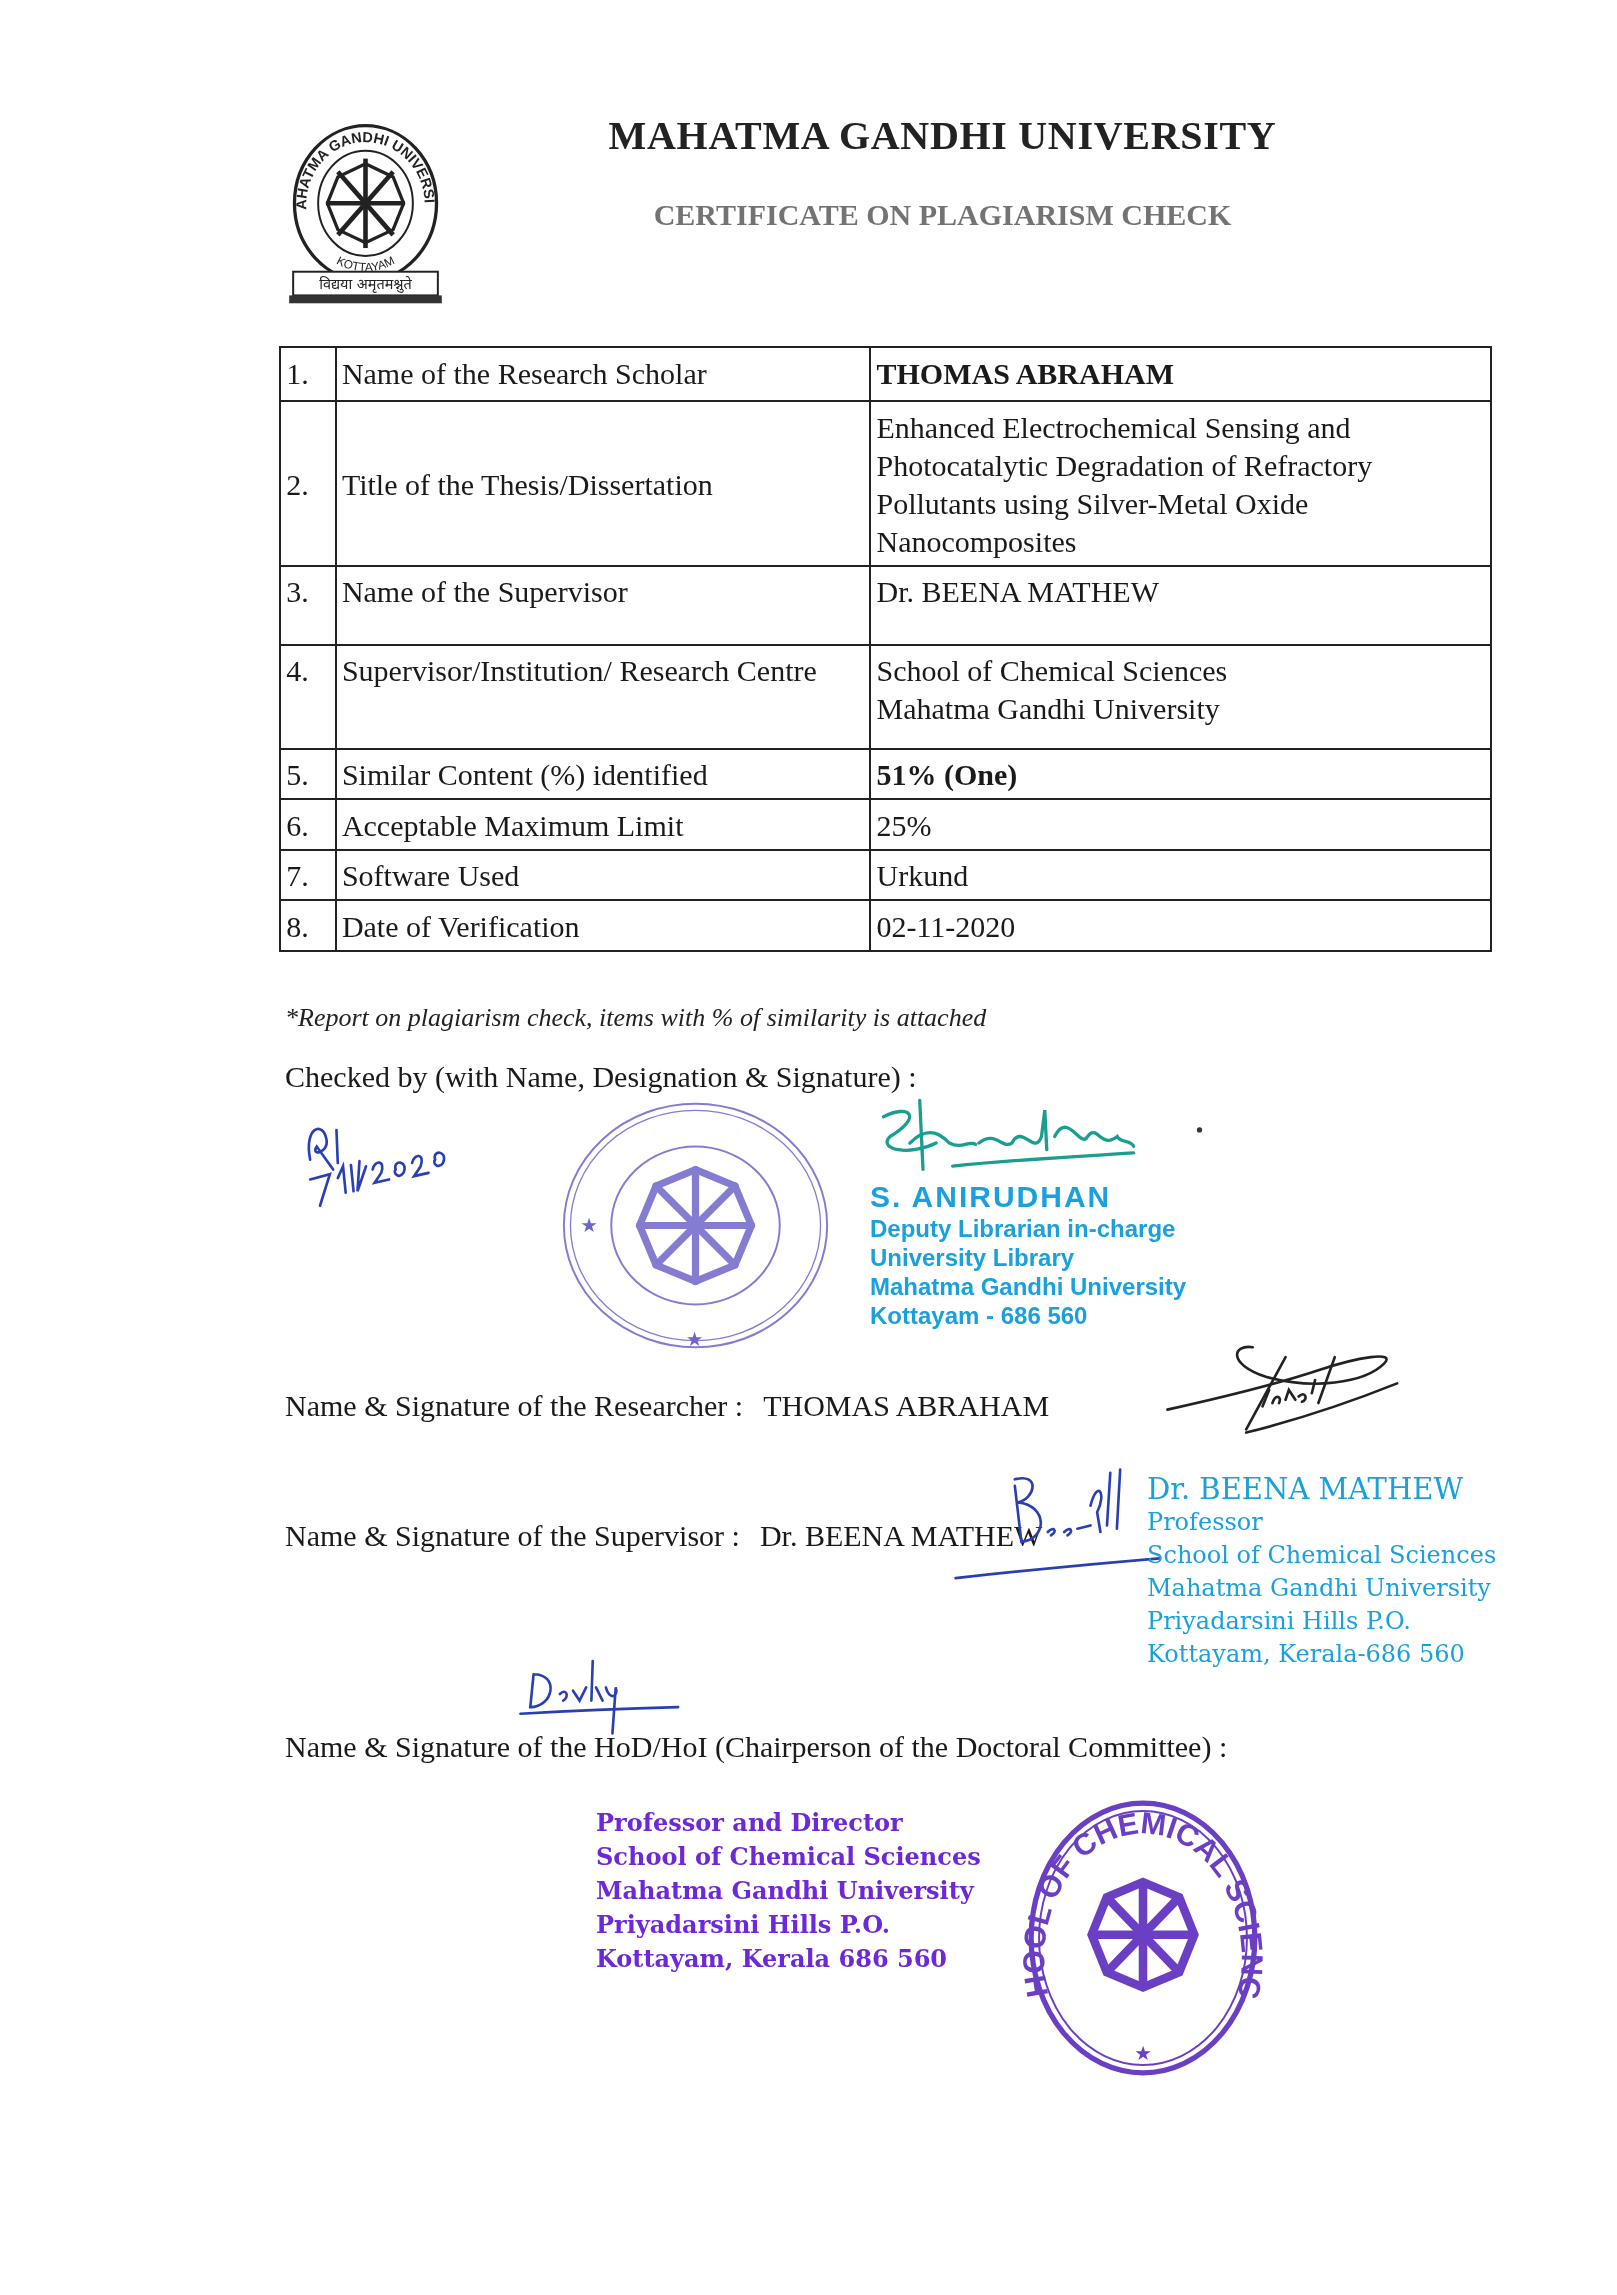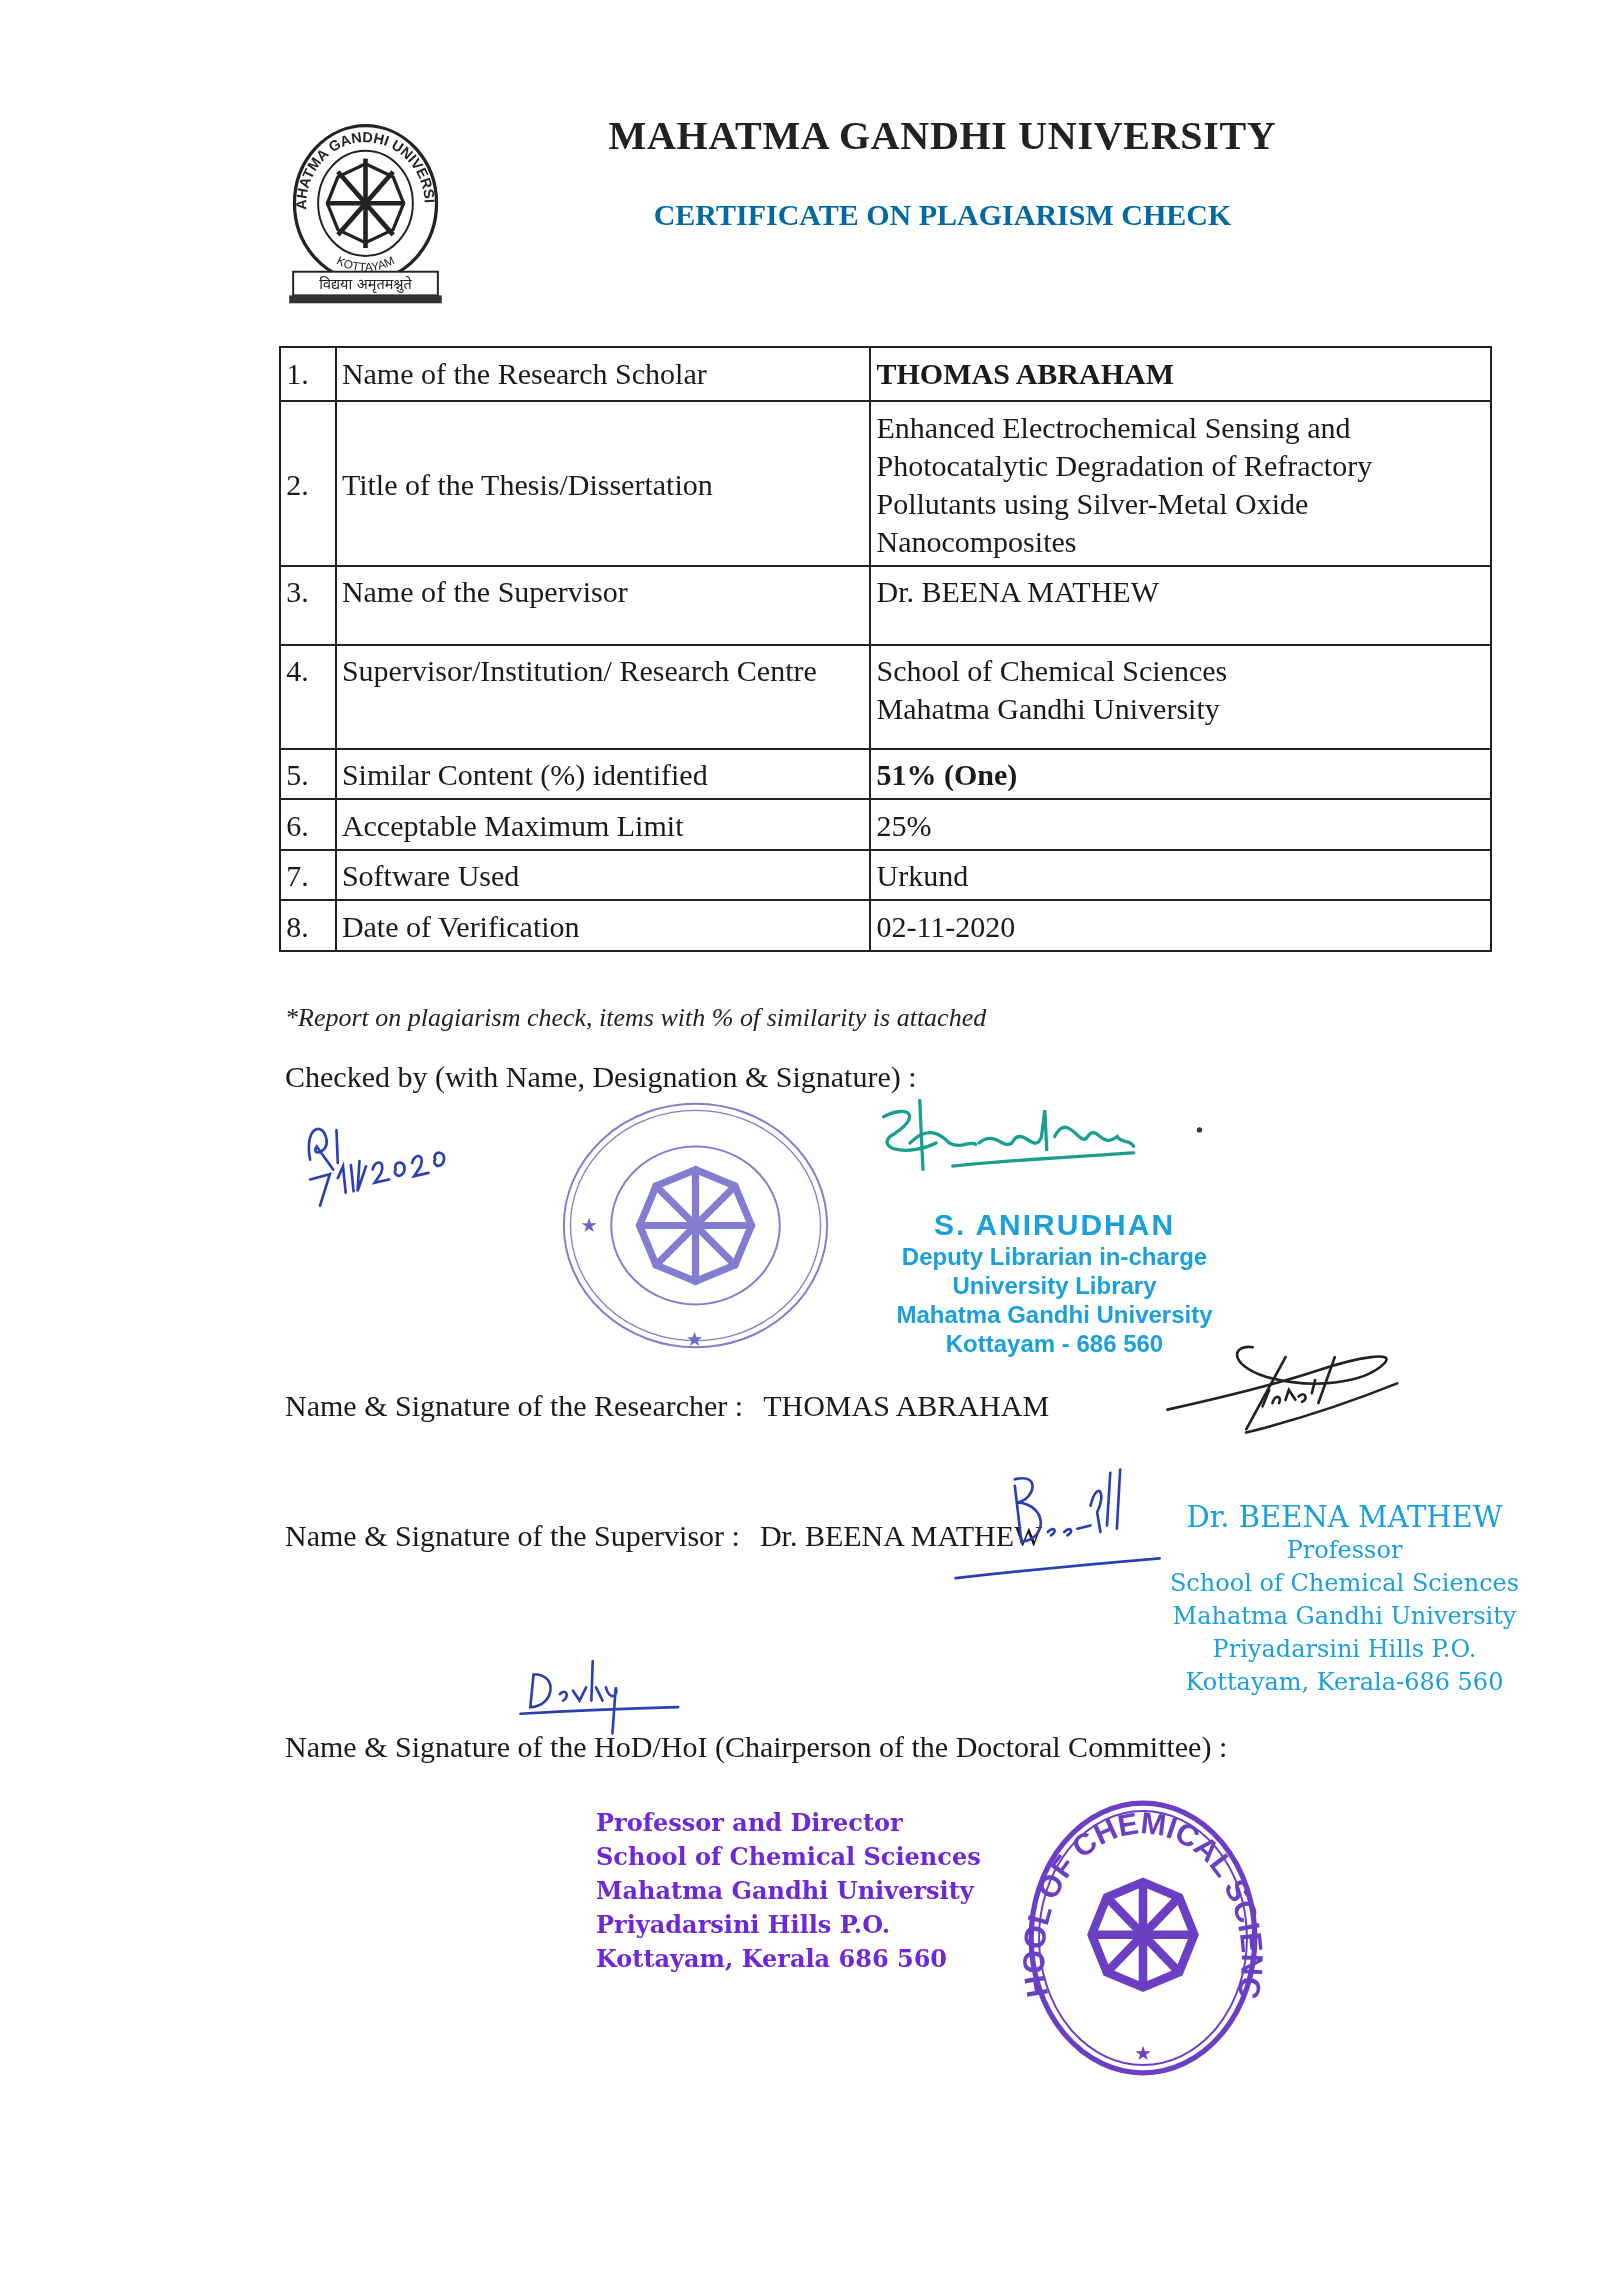--- a/index.html
+++ b/index.html
@@ -5,41 +5,41 @@
   html, body { margin: 0; padding: 0; background: #ffffff; }
   body { width: 1617px; height: 2295px; position: relative; overflow: hidden;
          font-family: "Liberation Serif", "DejaVu Serif", serif; color: #1a1a1a; }
   .abs { position: absolute; }
 
   
   .logo { left: 280px; top: 119px; width: 171px; height: 191px; }
   .uni-title { left: 448px; top: 112px; width: 989px; text-align: center;
                font-size: 40px; font-weight: bold; letter-spacing: 0.7px; color: #222; }
   .cert-title { left: 448px; top: 198px; width: 989px; text-align: center;
-                font-size: 30px; font-weight: bold; color: #0369a1; }
+                font-size: 30px; font-weight: bold; color: #737373; }
 
   
   table.details { position: absolute; left: 279px; top: 346px; width: 1213px;
                   border-collapse: collapse; font-size: 30px; }
   table.details td { border: 2px solid #222; vertical-align: top; padding: 6.6px 5.3px 4px 5.3px;
                      line-height: 38px; }
   td.num { width: 43px; }
   td.label { width: 522px; }
   td.val { }
   td.bold { font-weight: bold; }
 
   .note { left: 285px; top: 1003px; font-size: 26px; font-style: italic; color: #222; }
   .checked { left: 285px; top: 1060px; font-size: 30px; }
   .line-researcher { left: 285px; top: 1389px; font-size: 30px; }
   .line-supervisor { left: 285px; top: 1519px; font-size: 30px; }
   .line-hod { left: 285px; top: 1714px; font-size: 30px; margin-top: 16px; }
   .gap { display: inline-block; width: 20px; }
 
   
-  .stamp-blue { color: #1aa0dc; text-align: center; margin-top: 28px; }
+  .stamp-blue { color: #1aa0dc; text-align: left; }
   .lib-stamp { left: 870px; top: 1180px; width: 369px; font-family: "Liberation Sans", "DejaVu Sans", sans-serif; }
   .lib-stamp .nm { font-size: 30px; font-weight: bold; letter-spacing: 2px; }
   .lib-stamp .ln { font-size: 24px; line-height: 29px; font-weight: bold; }
 
   .sup-stamp { left: 1147px; top: 1473px; width: 395px; font-family: "DejaVu Serif", serif; }
   .sup-stamp .ln { font-size: 24px; line-height: 33px; }
 
   .hod-stamp { left: 596px; top: 1806px; color: #6d28d9; font-weight: bold;
                font-size: 24px; line-height: 34px; font-family: "DejaVu Serif", serif; }
 

